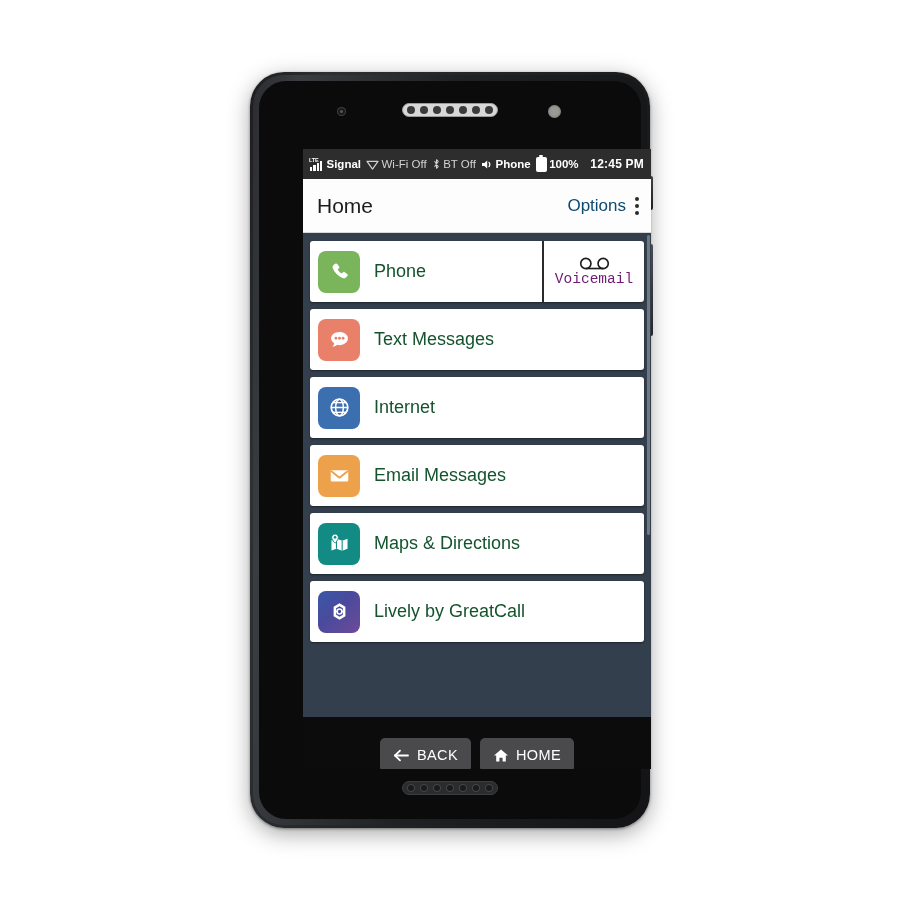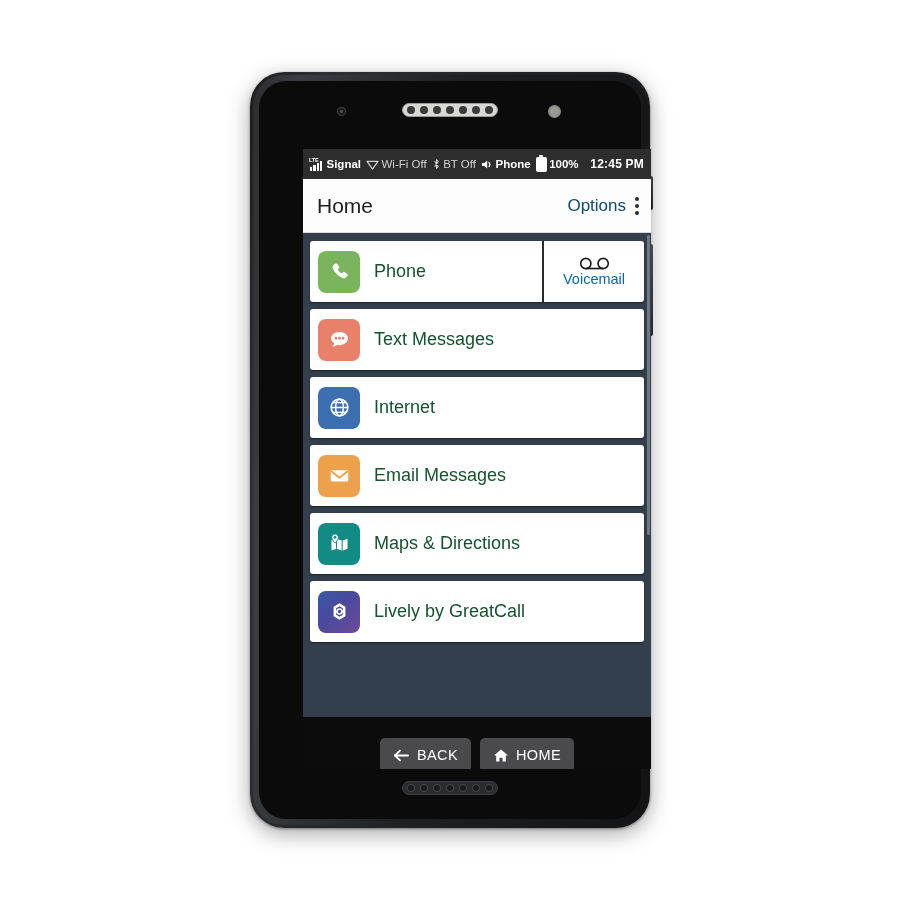--- a/index.html
+++ b/index.html
@@ -106,21 +106,21 @@
     display:flex;align-items:center;justify-content:center;position:relative;
   }
   .row-label{font-size:18px;color:#14532d;margin-left:14px;}
   .row-main{display:flex;align-items:center;flex:1 1 auto;min-width:0;}
 
   .vm-cell{
     width:100px;height:100%;flex:0 0 auto;border-left:2px solid #2b2b2b;
     display:flex;flex-direction:column;align-items:center;justify-content:center;gap:1px;
     margin-left:6px;
   }
-  .vm-label{font-size:14.5px;color:#0369a1;}
+  .vm-label{font-size:14.5px;color:#701a75;font-family:Liberation Mono, monospace;}
 
   
   .scrollbar{
     position:absolute;right:1px;top:2px;width:3px;height:300px;border-radius:2px;
     background:rgba(255,255,255,.30);
   }
 
   
   .navbar{
     position:absolute;left:0;right:0;bottom:0;height:52px;background:#0c0c0d;

